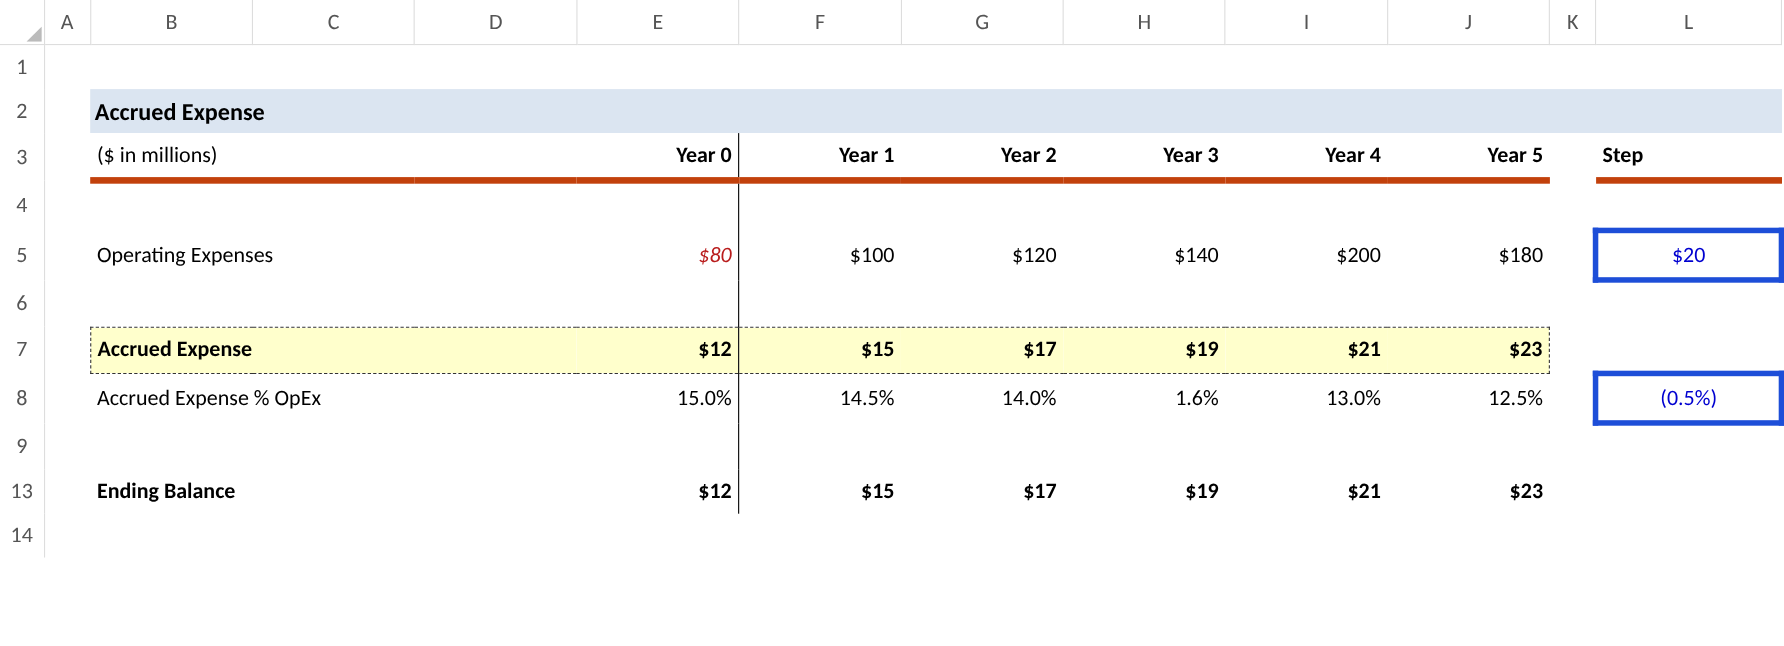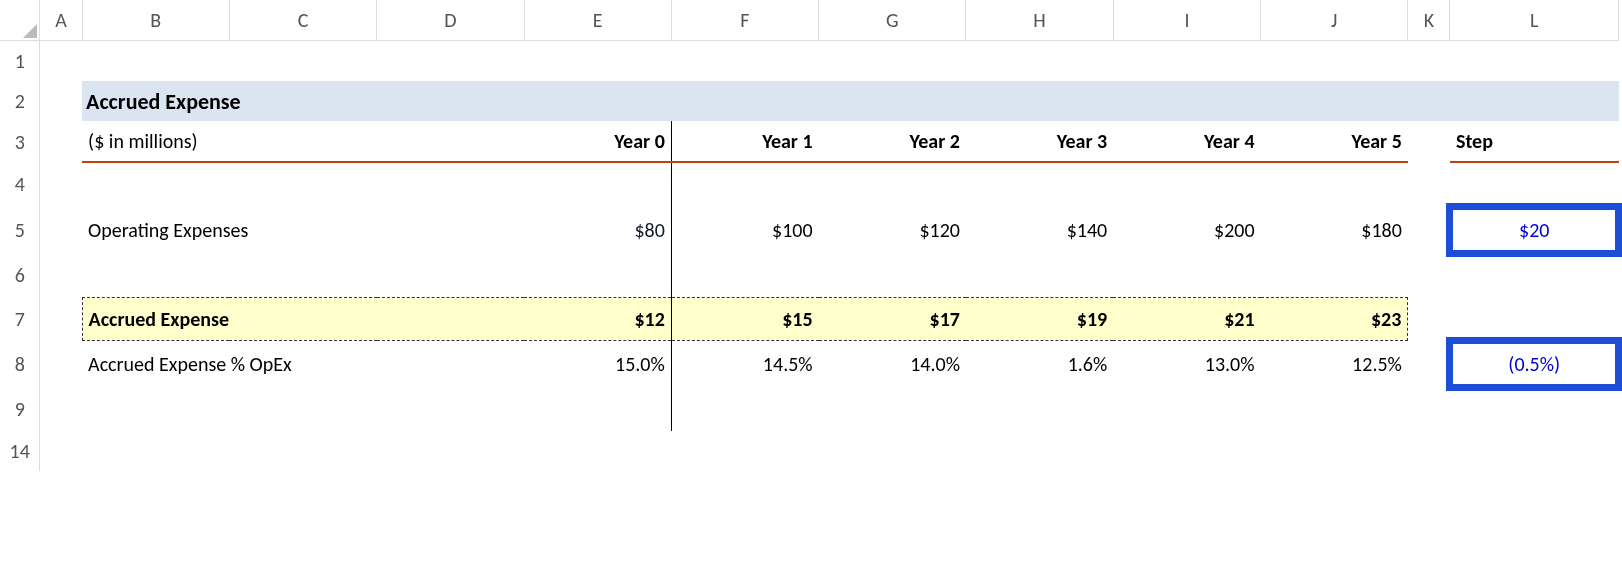--- a/index.html
+++ b/index.html
@@ -45,38 +45,38 @@
     border-right: 1px solid #ddd;
     width: 38px;
   }
   
   .section-fill {
     background: #dbe5f1;
     font-weight: bold;
     font-size: 22px;
   }
   .section-title { padding-left: 4px; }
-  .under-b { border-bottom: 2px solid #c2410c; }
+  .under-b { border-bottom: 6px solid #c2410c; }
   .bold { font-weight: bold; }
   .right { text-align: right; }
   .center { }
-  .blue { color: #0f172a; }
+  .blue { color: #b91c1c; font-style: italic; }
   
   .sep-r { border-right: 1px solid #000; margin-top: 23px; }
   
   .hl {
     background: #ffffcc;
     border-top: 1px dashed #333;
     border-bottom: 1px dashed #333;
   }
   .hl-first { border-left: 1px dashed #333; }
   .hl-last { border-right: 1px dashed #333; }
   
   .stepbox {
-    border: 7px solid #1d4ed8;
+    border: 5px solid #1d4ed8;
     text-align: center;
     color: #0000d0;
   }
   .underline-text { text-decoration: underline; }
 </style>
 </head>
 <body>
 
 <table class="sheet">
 <colgroup>
@@ -238,20 +238,33 @@
         <td></td>
         <td></td>
         <td></td>
         <td></td>
         <td></td>
 </tr>
 
 
 
 
+<tr>
+  <td class="rownum">13</td>
+  <td></td>
+  <td class="bold" colspan="3">Ending Balance</td>
+  <td class="right bold sep-r">$12</td>
+  <td class="right bold">$15</td>
+  <td class="right bold">$17</td>
+  <td class="right bold">$19</td>
+  <td class="right bold">$21</td>
+  <td class="right bold">$23</td>
+  <td></td>
+        <td></td>
+</tr>
 
 <tr>
   <td class="rownum">14</td>
   <td></td>
         <td></td>
         <td></td>
         <td></td>
         <td></td>
         <td></td>
         <td></td>

